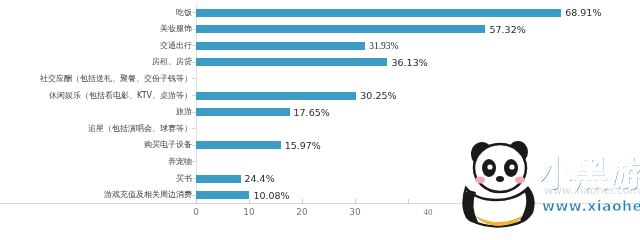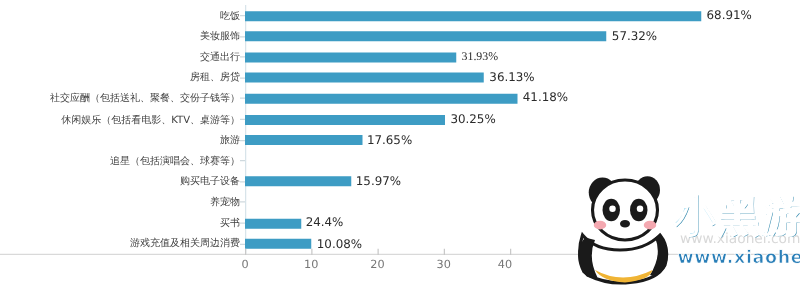--- a/index.html
+++ b/index.html
@@ -186,24 +186,20 @@
         </div>
         <div class="row" style="top: 53.8px;">
           <div class="cat-label">房租、房贷</div>
           <div class="bar-wrap">
             <div class="bar" style="width: 191.489px; background: rgb(61, 156, 196);"></div>
             <span class="bar-value">36.13%</span>
           </div>
         </div>
         <div class="row" style="top: 70.4px;">
           <div class="cat-label">社交应酬（包括送礼、聚餐、交份子钱等）</div>
-          <div class="bar-wrap">
-            <div class="bar" style="width: 218.254px; background: rgb(61, 156, 196);"></div>
-            <span class="bar-value">41.18%</span>
-          </div>
         </div>
         <div class="row" style="top: 87px;">
           <div class="cat-label">休闲娱乐（包括看电影、KTV、桌游等）</div>
           <div class="bar-wrap">
             <div class="bar" style="width: 160.325px; background: rgb(61, 156, 196);"></div>
             <span class="bar-value">30.25%</span>
           </div>
         </div>
         <div class="row" style="top: 103.6px;">
           <div class="cat-label">旅游</div>
@@ -243,21 +239,21 @@
     <div id="xticks">
         <div class="tick-mark" style="left: 196px;"></div>
         <div class="x-tick-label" style="left: 196px;">0</div>
         <div class="tick-mark" style="left: 249px;"></div>
         <div class="x-tick-label" style="left: 249px;">10</div>
         <div class="tick-mark" style="left: 302px;"></div>
         <div class="x-tick-label" style="left: 302px;">20</div>
         <div class="tick-mark" style="left: 355px;"></div>
         <div class="x-tick-label" style="left: 355px;">30</div>
         <div class="tick-mark" style="left: 408px;"></div>
-        <div class="x-tick-label" style="left: 404px;">40</div>
+        <div class="x-tick-label" style="left: 428px; font-family: Liberation Serif, serif;">40</div>
       </div>
 
   <div class="y-tick-mark" style="top: 12px;"></div>
       <div class="y-tick-mark" style="top: 28.6px;"></div>
       <div class="y-tick-mark" style="top: 45.2px;"></div>
       <div class="y-tick-mark" style="top: 61.8px;"></div>
       <div class="y-tick-mark" style="top: 78.4px;"></div>
       <div class="y-tick-mark" style="top: 95px;"></div>
       <div class="y-tick-mark" style="top: 111.6px;"></div>
       <div class="y-tick-mark" style="top: 128.2px;"></div>

